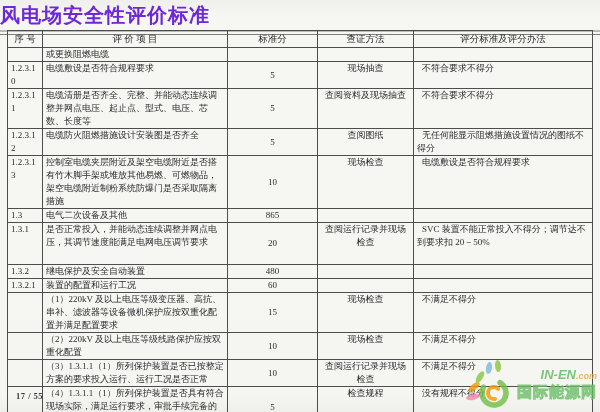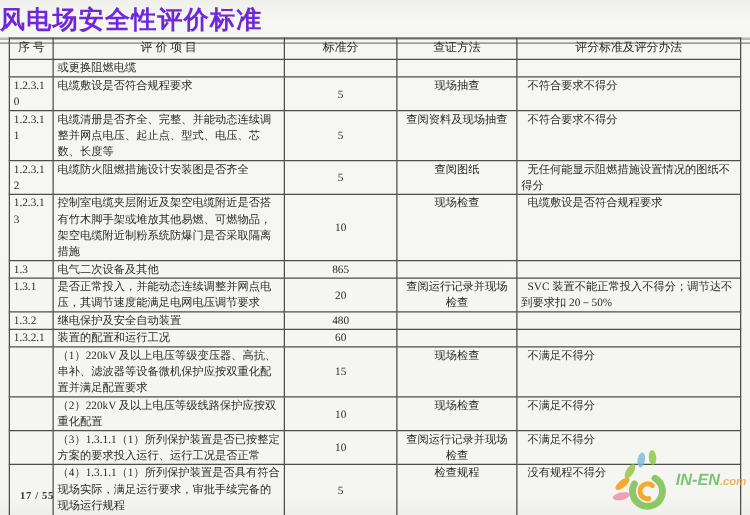--- a/index.html
+++ b/index.html
@@ -141,21 +141,21 @@
           <td class="col-method">现场检查</td>
           <td class="col-criteria">电缆敷设是否符合规程要求</td>
         </tr>
         <tr style="height: 14px;">
           <td class="col-no">1.3</td>
           <td class="col-item">电气二次设备及其他</td>
           <td class="col-score">865</td>
           <td class="col-method"></td>
           <td class="col-criteria"></td>
         </tr>
-        <tr style="height: 27px;">
+        <tr style="height: 42px;">
           <td class="col-no">1.3.1</td>
           <td class="col-item">是否正常投入，并能动态连续调整并网点电压，其调节速度能满足电网电压调节要求</td>
           <td class="col-score">20</td>
           <td class="col-method">查阅运行记录并现场检查</td>
           <td class="col-criteria">SVC 装置不能正常投入不得分；调节达不到要求扣 20－50%</td>
         </tr>
         <tr style="height: 14px;">
           <td class="col-no">1.3.2</td>
           <td class="col-item">继电保护及安全自动装置</td>
           <td class="col-score">480</td>
@@ -209,16 +209,17 @@
       <ellipse cx="11" cy="30" rx="7" ry="3" fill="#f39800" transform="rotate(-40 11 30)"></ellipse>
       <ellipse cx="17" cy="20" rx="6.5" ry="3" fill="#8cc63e" transform="rotate(-58 17 20)"></ellipse>
       <ellipse cx="26" cy="11" rx="6" ry="3" fill="#7ab8e0" transform="rotate(-80 26 11)"></ellipse>
       <ellipse cx="35" cy="9" rx="6" ry="3" fill="#8cc63e" transform="rotate(-95 35 9)"></ellipse>
 
       <circle cx="31" cy="36" r="12" fill="none" stroke="#72bf44" stroke-width="5.5" stroke-linecap="round" stroke-dasharray="56 20" transform="rotate(-60 31 36)"></circle>
       <circle cx="31" cy="36" r="6" fill="none" stroke="#f39800" stroke-width="4" stroke-linecap="round" stroke-dasharray="24 14" transform="rotate(80 31 36)"></circle>
     </svg>
     <div class="wm-text">
       <div class="wm-en"><span>IN-EN</span><span class="wm-dom">.com</span></div>
+      <div class="wm-cn">国际能源网</div>
     </div>
   </div>
 
 </div>
 
 </body></html>

